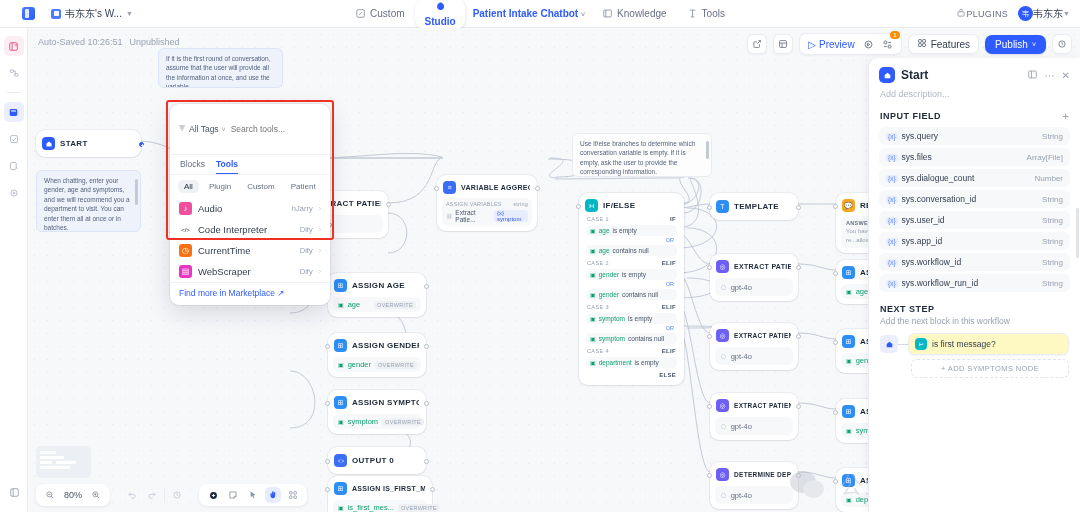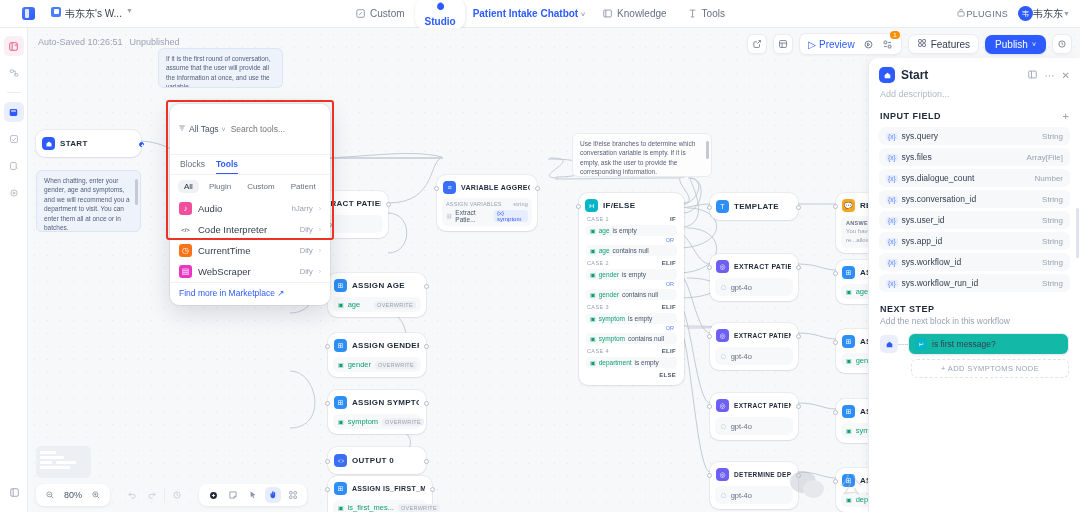--- a/index.html
+++ b/index.html
@@ -15,21 +15,21 @@
 
   
   .topbar{
     position:absolute; left:0; top:0; width:1080px; height:28px;
     background:#ffffff; border-bottom:1px solid #eaecf0;
     display:flex; align-items:center;
   }
   .tb-logo{ width:13px;height:13px;margin-left:22px;border-radius:3px;
     background:linear-gradient(135deg,#4a7dff 0%,#2d5bff 100%); position:relative;}
   .tb-logo:after{content:"";position:absolute;left:3px;top:2px;width:4px;height:9px;background:#fff;border-radius:1px;opacity:.85;}
-  .ws-switch{ display:flex;align-items:flex-start;gap:4px;margin-left:16px;cursor:pointer; }
+  .ws-switch{ display:flex;align-items:center;gap:4px;margin-left:16px;cursor:pointer; }
   .ws-dot{ width:10px;height:10px;border-radius:2px;background:#4a7dff; position:relative;}
   .ws-dot:after{content:"";position:absolute;inset:2.5px;background:#fff;border-radius:1px;}
   .ws-name{ font-size:10px;color:#354052; max-width:70px;overflow:hidden;white-space:nowrap;}
   .caret{ font-size:7px;color:#98a2b3; }
 
   .nav-center{ position:absolute; left:50%; transform:translateX(-50%); display:flex; align-items:center; gap:2px; }
   .nav-item{ display:flex;align-items:center;gap:4px;padding:3px 9px;border-radius:11px;font-size:10px;color:#676f83;cursor:pointer;white-space:nowrap;}
   .nav-item.active{ background:#ffffff; color:#2d5bff; font-weight:bold; box-shadow:0 1px 3px rgba(16,24,40,.10);flex-direction:column; }
   .nav-item .ic{ display:inline-block; width:11px; height:11px; }
   .app-name{ font-size:10px;color:#2d5bff;font-weight:bold;padding:3px 6px;cursor:pointer; }
@@ -139,21 +139,21 @@
   .rp-hint{ margin:0 11px 7px;text-align:center;font-size:8.5px;color:#98a2b3;background:#fafbfc;border-radius:6px;padding:5px 4px;}
   .rp-field{ display:flex;align-items:center;margin:0 10px 3px;background:#f7f8fa;border-radius:6px;padding:4px 7px;}
   .rp-fname{ font-size:8.5px;color:#354052;display:flex;align-items:center;gap:4px;}
   .xtag{ font-size:6.5px;color:#5b86ff;background:#e8edfd;border-radius:2px;padding:0 2px;}
   .rp-ftype{ margin-left:auto;font-size:8px;color:#98a2b3;}
   .rp-next{ padding:9px 11px 2px;}
   .rp-nexthint{ font-size:8.5px;color:#98a2b3;padding:0 11px 7px;}
   .nextrow{ display:flex;align-items:center;gap:0;padding:0 11px;}
   .nx-icon{ width:18px;height:18px;border-radius:5px;background:#eaeefe;display:flex;align-items:center;justify-content:center;color:#2d5bff;font-size:9px;flex:none;}
   .nx-dash{ width:10px;border-top:1px dashed #cfd5e0;}
-  .nx-card{ flex:1;display:flex;align-items:center;gap:5px;border:1px solid #eaecf0;border-radius:7px;padding:4px 6px;background:#14b8a6;box-shadow:0 1px 2px rgba(16,24,40,.05);}
+  .nx-card{ flex:1;display:flex;align-items:center;gap:5px;border:1px solid #eaecf0;border-radius:7px;padding:4px 6px;background:#fef9c3;box-shadow:0 1px 2px rgba(16,24,40,.05);}
   .nx-badge{ width:12px;height:12px;border-radius:4px;background:#06b6c4;display:flex;align-items:center;justify-content:center;color:#fff;font-size:7px;}
   .nx-label{ font-size:8.5px;color:#354052;}
   .addparallel{ margin:4px 11px 0 42px;border:1px dashed #dfe3ea;border-radius:6px;padding:4px;text-align:center;font-size:7.5px;color:#98a2b3;letter-spacing:.4px;cursor:pointer;}
 
   
   .popup{ position:absolute;left:142px;top:76px;width:160px;background:#fff;border-radius:9px;
      box-shadow:0 8px 24px rgba(16,24,40,.14),0 0 0 1px rgba(16,24,40,.06);overflow:hidden;}
   .pop-search{ display:flex;align-items:center;gap:5px;padding:20px 8px;border-bottom:1px solid #f0f1f4;}
   .pop-tags{ display:flex;align-items:center;gap:3px;font-size:8.5px;color:#475467;white-space:nowrap;}
   .pop-input{ border:0;outline:0;font-size:8.5px;color:#98a2b3;font-family:inherit;width:100%;background:transparent;}

